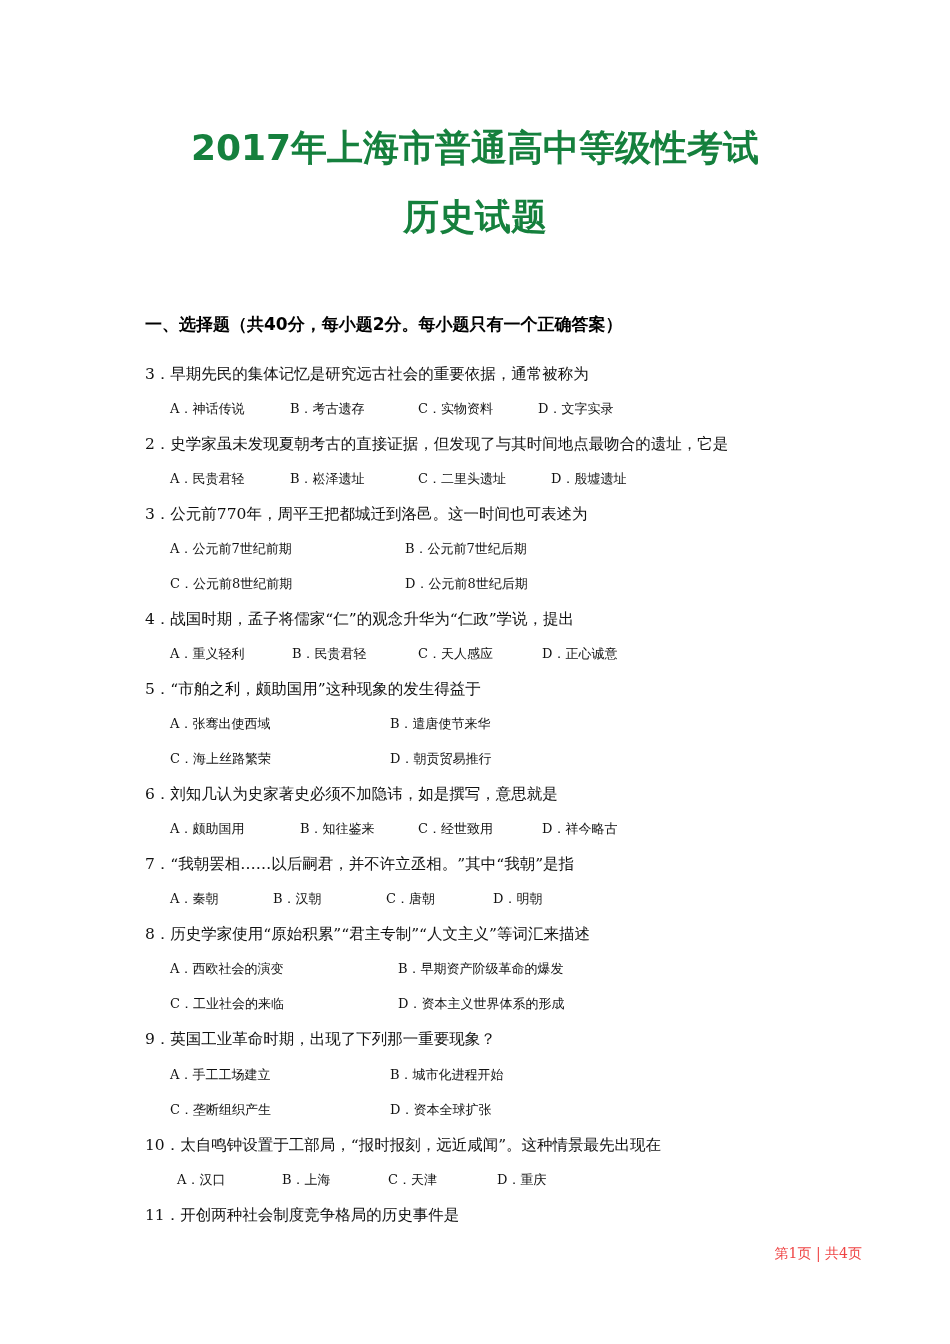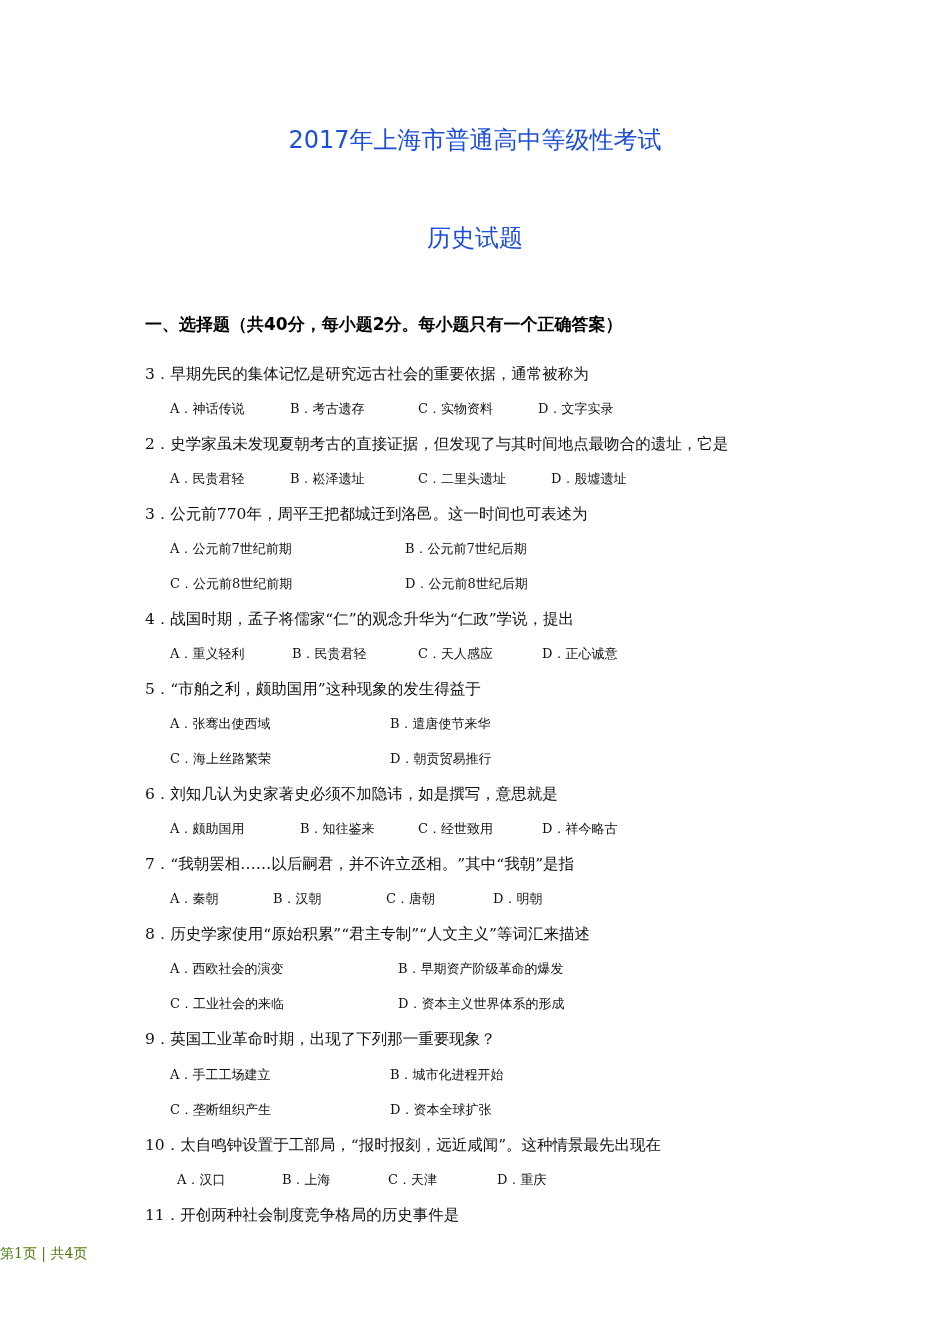--- a/index.html
+++ b/index.html
@@ -1,29 +1,29 @@
 <!DOCTYPE html>
 <html><head>
 <meta charset="utf-8">
 <style>
   html, body { margin: 0; padding: 0; background: #ffffff; }
   body { width: 950px; height: 1344px; position: relative; overflow: hidden;
          font-family: "DejaVu Serif", "Liberation Serif", serif; color: #111; }
   .title { position: absolute; left: 0; width: 950px; text-align: center;
-           font-family: "DejaVu Sans", "Liberation Sans", sans-serif; font-weight: normal;
-           font-size: 24px; letter-spacing: 0px; color: #1d4ed8; }
+           font-family: "DejaVu Sans", "Liberation Sans", sans-serif; font-weight: bold;
+           font-size: 36px; letter-spacing: 0px; color: #15803d; }
   .t1 { top: 124px; }
-  .t2 { top: 193px; margin-top: 29px; }
+  .t2 { top: 193px; }
   .section { position: absolute; left: 145px; top: 313px; font-size: 17px; font-weight: bold;
              font-family: "DejaVu Sans", "Liberation Sans", sans-serif; color: #000; }
   .line { position: absolute; font-size: 15.5px; white-space: nowrap; line-height: 20px; }
   .q { left: 145px; }
   .opt { position: absolute; font-size: 13px; white-space: nowrap; line-height: 20px; }
-  .footer { position: absolute; top: 1245px; left: 0; width: 862px; text-align: left;
-            font-size: 14px; color: #4d7c0f; }
+  .footer { position: absolute; top: 1245px; left: 0; width: 862px; text-align: right;
+            font-size: 14px; color: #ef4444; }
 </style>
 </head>
 <body>
 
 <div class="title t1">2017年上海市普通高中等级性考试</div>
 <div class="title t2">历史试题</div>
 
 <div class="section">一、选择题（共40分，每小题2分。每小题只有一个正确答案）</div>
 
 <div class="line q" style="top:364px">3．早期先民的集体记忆是研究远古社会的重要依据，通常被称为</div>

